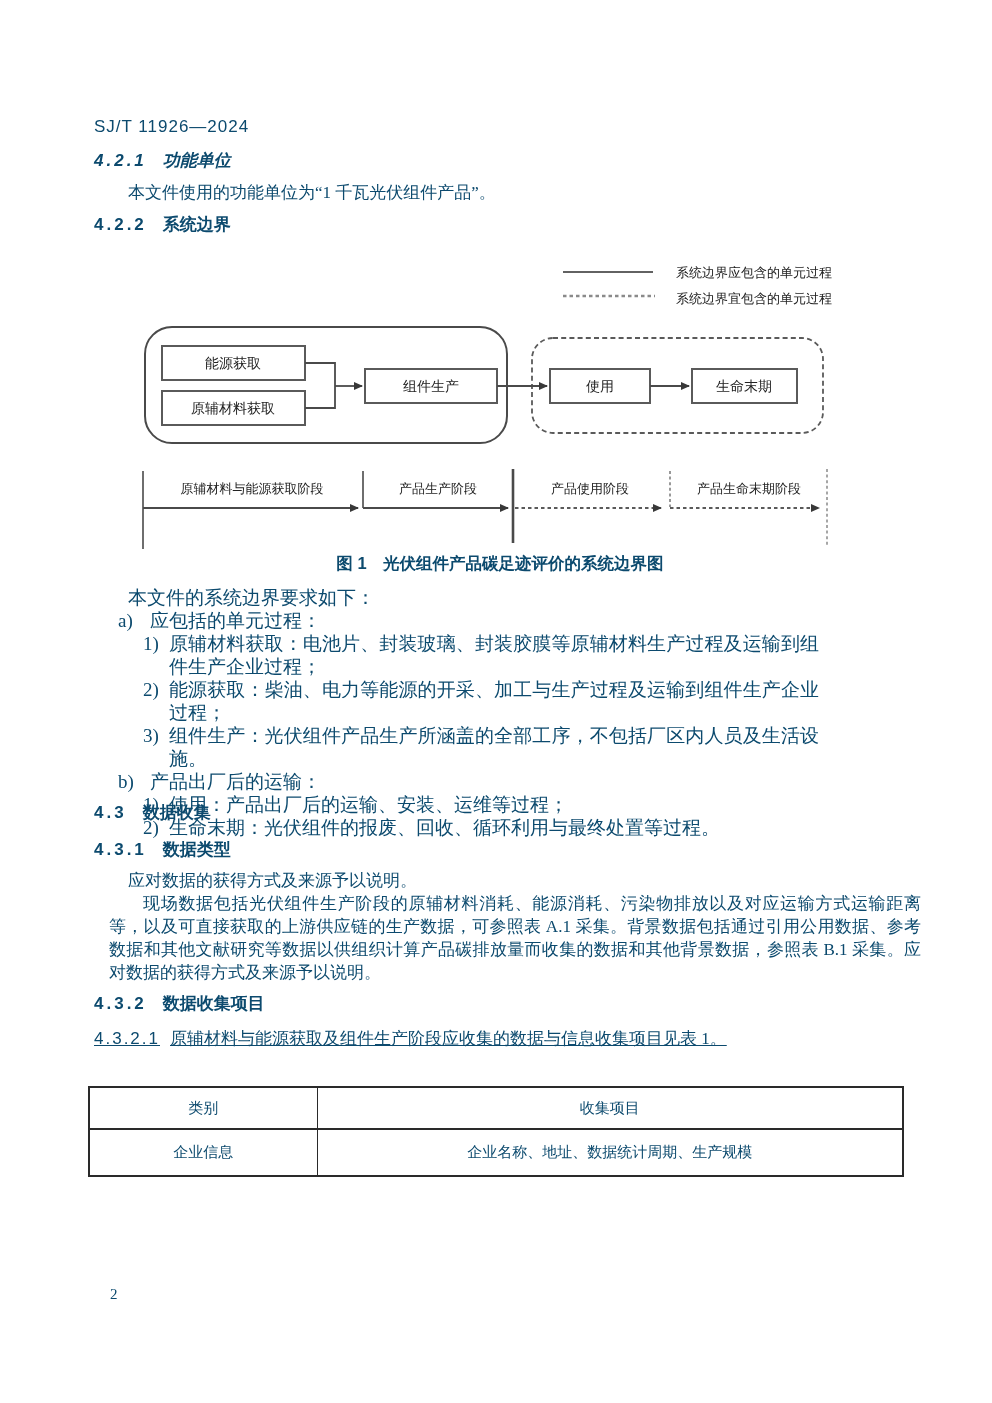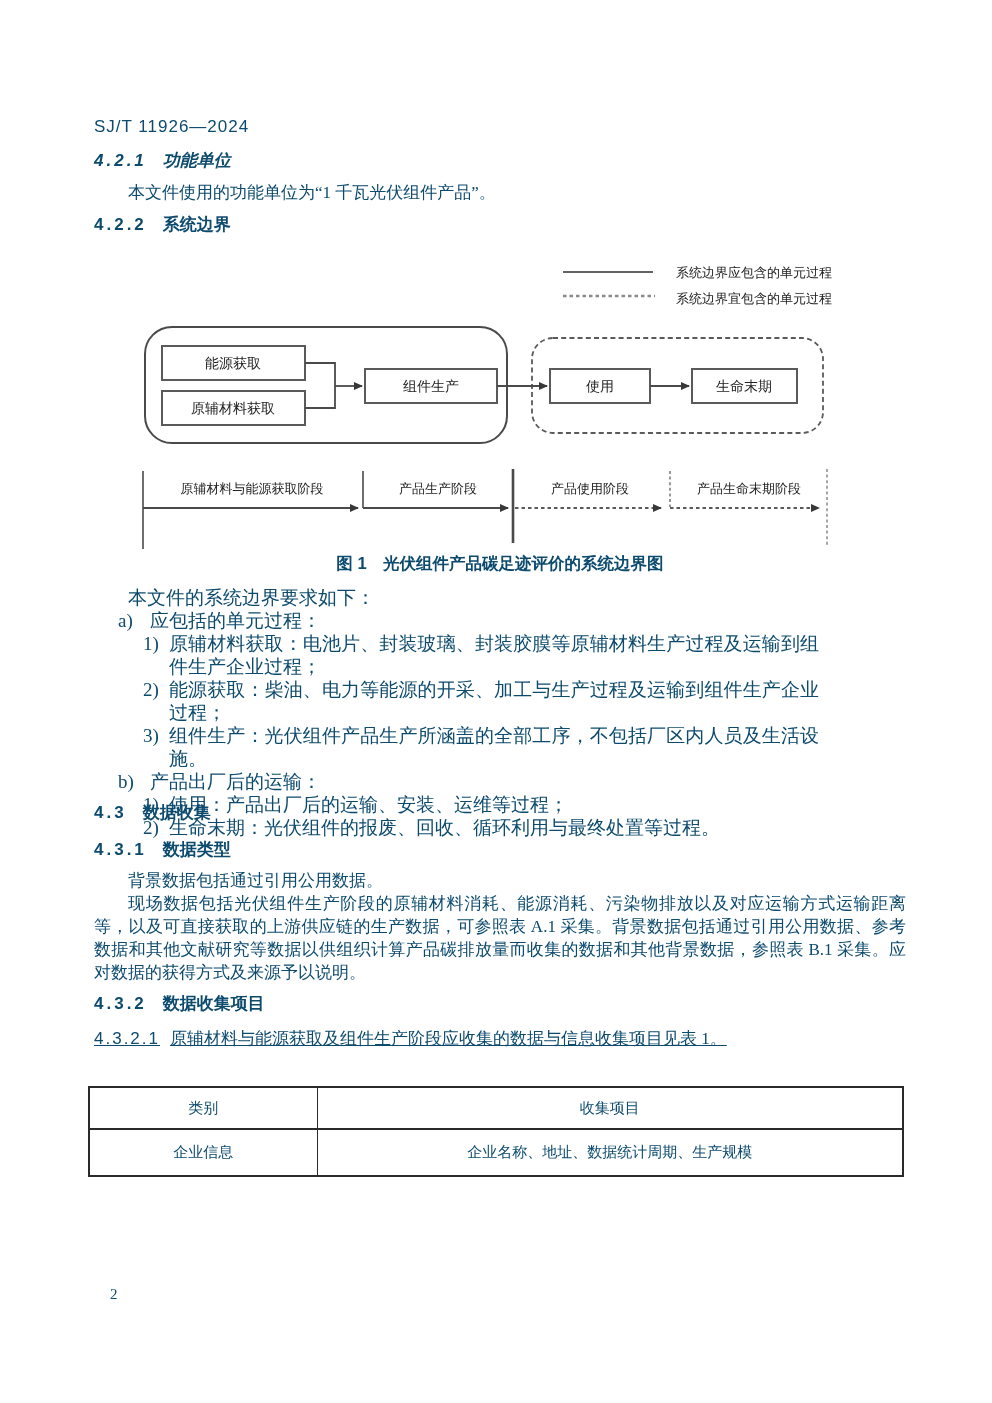--- a/index.html
+++ b/index.html
@@ -16,21 +16,21 @@
     font-weight:700; font-size:17px; white-space:nowrap;
   }
   .hd .h-num { letter-spacing:3px; margin-right:16px; }
   .doc-num {
     font-family:"Liberation Sans","DejaVu Sans",sans-serif;
     font-size:17px; letter-spacing:1px; font-weight:400; white-space:nowrap;
   }
   .body-text { font-size:17px; line-height:23px; }
   .nowrap { white-space:nowrap; }
   .indent { text-indent:34px; }
-  .just { text-align:justify; }
+  .just { text-align:justify;margin-left:15px; }
   
   .list-block { width:812px; font-size:19px; line-height:23px; }
   .li-a { margin-left:24px; display:flex; }
   .li-a .marker { width:32px; flex:none; }
   .li-sub { margin-left:49px; display:flex; width:676px; }
   .li-sub .marker { width:26px; flex:none; }
   .li-sub .text { flex:1; text-align:justify; }
   .clause-line { font-size:17px; line-height:23px; white-space:nowrap; }
   .clause-num {
     font-family:"Liberation Sans","DejaVu Sans",sans-serif;
@@ -169,21 +169,21 @@
     </div>
   </div>
 
   <div class="abs hd" style="left:94px; top:801px;">
     <span class="h-num">4.3</span><span>数据收集</span>
   </div>
 
   <div class="abs hd" style="left:94px; top:838px;">
     <span class="h-num">4.3.1</span><span>数据类型</span>
   </div>
-  <div class="abs body-text nowrap" style="left:94px; top:869px; text-indent:34px;">背景数据包括通过引用公用数据。</div>
+  <div class="abs body-text nowrap" style="left:94px; top:869px; text-indent:34px;">应对数据的获得方式及来源予以说明。</div>
   <div class="abs body-text just indent" style="left:94px; top:892px; width:812px;">现场数据包括光伏组件生产阶段的原辅材料消耗、能源消耗、污染物排放以及对应运输方式运输距离等，以及可直接获取的上游供应链的生产数据，可参照表 A.1 采集。背景数据包括通过引用公用数据、参考数据和其他文献研究等数据以供组织计算产品碳排放量而收集的数据和其他背景数据，参照表 B.1 采集。应对数据的获得方式及来源予以说明。</div>
 
   <div class="abs hd" style="left:94px; top:992px;">
     <span class="h-num">4.3.2</span><span>数据收集项目</span>
   </div>
   <div class="abs clause-line" style="left:94px; top:1027px;text-decoration:underline;">
     <span class="clause-num">4.3.2.1</span><span>原辅材料与能源获取及组件生产阶段应收集的数据与信息收集项目见表 1。</span>
   </div>
 
 

